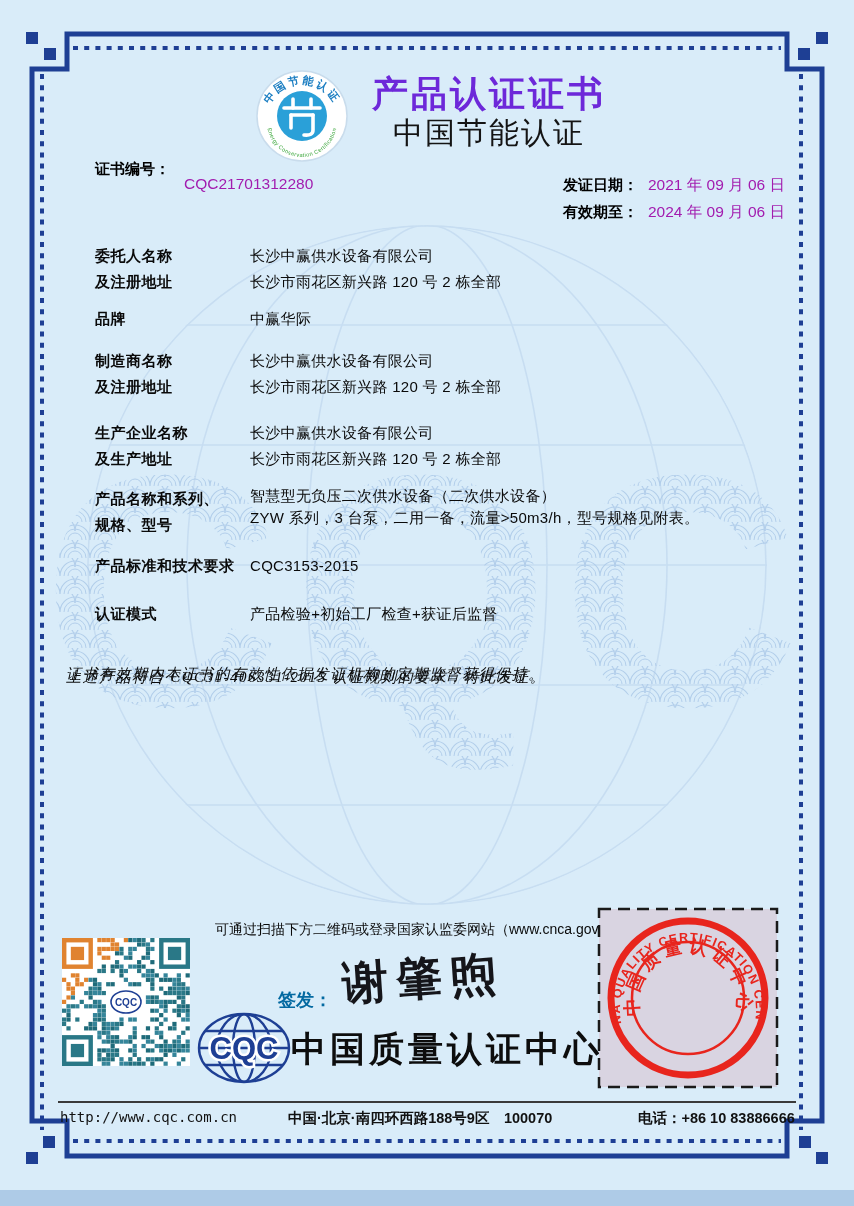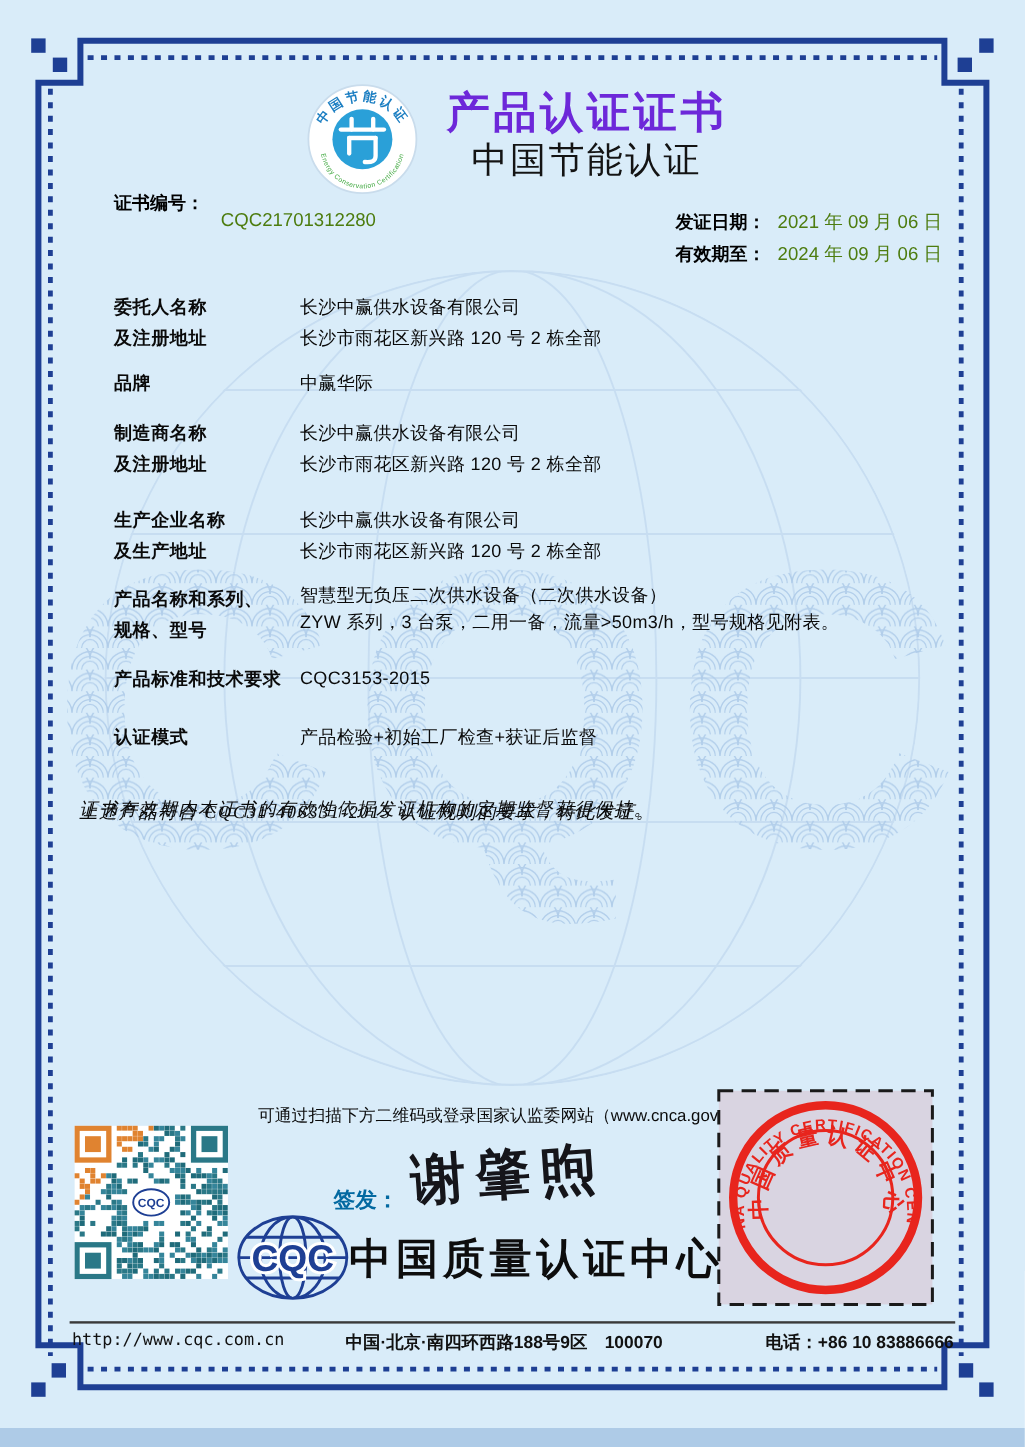--- a/index.html
+++ b/index.html
@@ -8,21 +8,21 @@
         font-family:"Liberation Sans",sans-serif;color:#111;}
   .abs{position:absolute;}
   svg{display:block;}
   
   .title{position:absolute;left:372px;top:70px;font-size:36px;font-weight:bold;
          letter-spacing:3px;color:#6d28d9;}
   .subtitle{position:absolute;left:393px;top:113px;font-size:30px;letter-spacing:2px;color:#141414;}
   
   .metalbl{position:absolute;font-family:"Liberation Serif",serif;font-weight:bold;
            font-size:15px;color:#000;}
-  .metaval{position:absolute;font-size:15.5px;color:#4d7c0f;}
+  .metaval{position:absolute;font-size:15.5px;color:#a21caf;}
   
   .lbl{position:absolute;left:95px;font-size:15px;font-weight:bold;color:#0a0a0a;letter-spacing:.5px;}
   .val{position:absolute;left:210px;font-size:15px;color:#0a0a0a;letter-spacing:.3px;margin-left:40px;}
   
   .stmt{position:absolute;left:66px;font-family:"Liberation Serif",serif;font-size:15px;
         color:#0a0a0a;letter-spacing:1.5px;font-style:italic;}
   
   .note{position:absolute;left:215px;top:921px;font-size:14px;color:#0a0a0a;}
   .signlbl{position:absolute;left:278px;top:988px;font-family:Liberation Sans, sans-serif;
            font-weight:bold;font-size:18px;color:#0369a1;}

